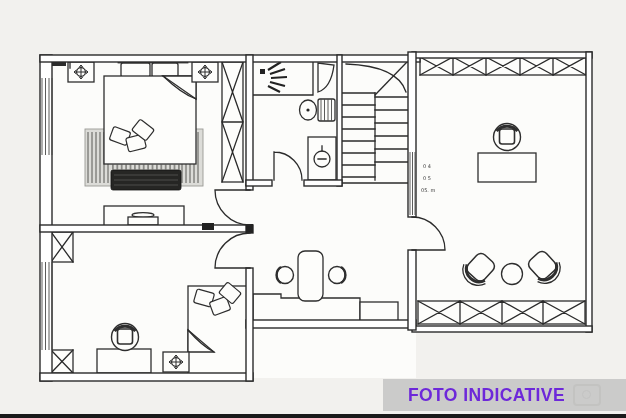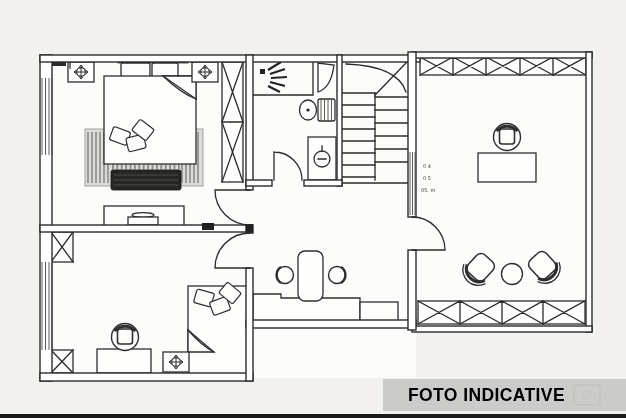--- a/index.html
+++ b/index.html
@@ -9,21 +9,21 @@
   .ln{stroke:#2b2b2b;stroke-width:1.3;fill:none;stroke-linecap:square;}
   .thin{stroke:#4a4a48;stroke-width:.9;fill:none;}
   .wall{fill:#ffffff;stroke:#2b2b2b;stroke-width:1.4;}
   .room{fill:#fcfcfa;stroke:none;}
   .furn{fill:#fdfdfb;stroke:#2e2e2e;stroke-width:1.3;}
   .darkfill{fill:#262624;stroke:#111111;stroke-width:.8;}
   .grayfill{fill:#dcdcd8;stroke:#9a9a96;stroke-width:.9;}
   .tiny{font:5px "DejaVu Sans",sans-serif;fill:#3a3a3a;}
   .band{position:absolute;left:383px;top:379px;width:243px;height:32px;
         background:rgba(201,201,200,.96);display:flex;align-items:center;justify-content:center;}
-  .band .wm-text{font-weight:bold;font-size:17.5px;letter-spacing:.4px;color:#000000;}
+  .band .wm-text{font-weight:bold;font-size:17.5px;letter-spacing:.4px;color:#6d28d9;}
   .ghost{width:24px;height:18px;border:2px solid #bdbdbb;border-radius:4px;margin-left:8px;
          opacity:.55;position:relative;}
   .ghost:after{content:"";position:absolute;left:7px;top:4px;width:7px;height:7px;
          border:1.5px solid #bdbdbb;border-radius:50%;}
   .bottom-edge{position:absolute;left:0;bottom:0;width:626px;height:4px;background:#1a1a1a;}
 </style>
 </head>
 <body>
 
 <div class="stage">

